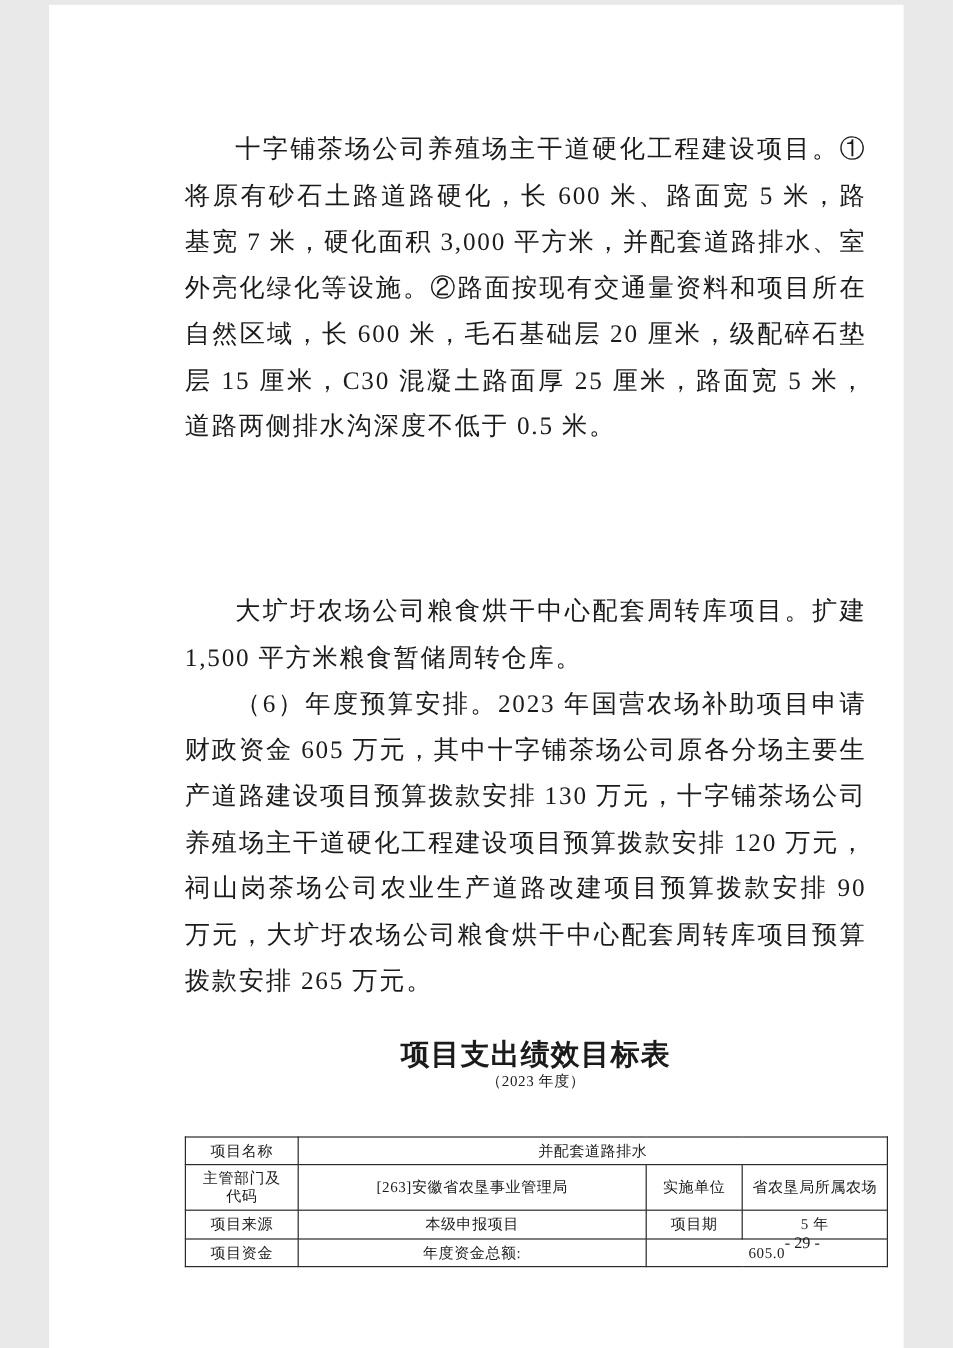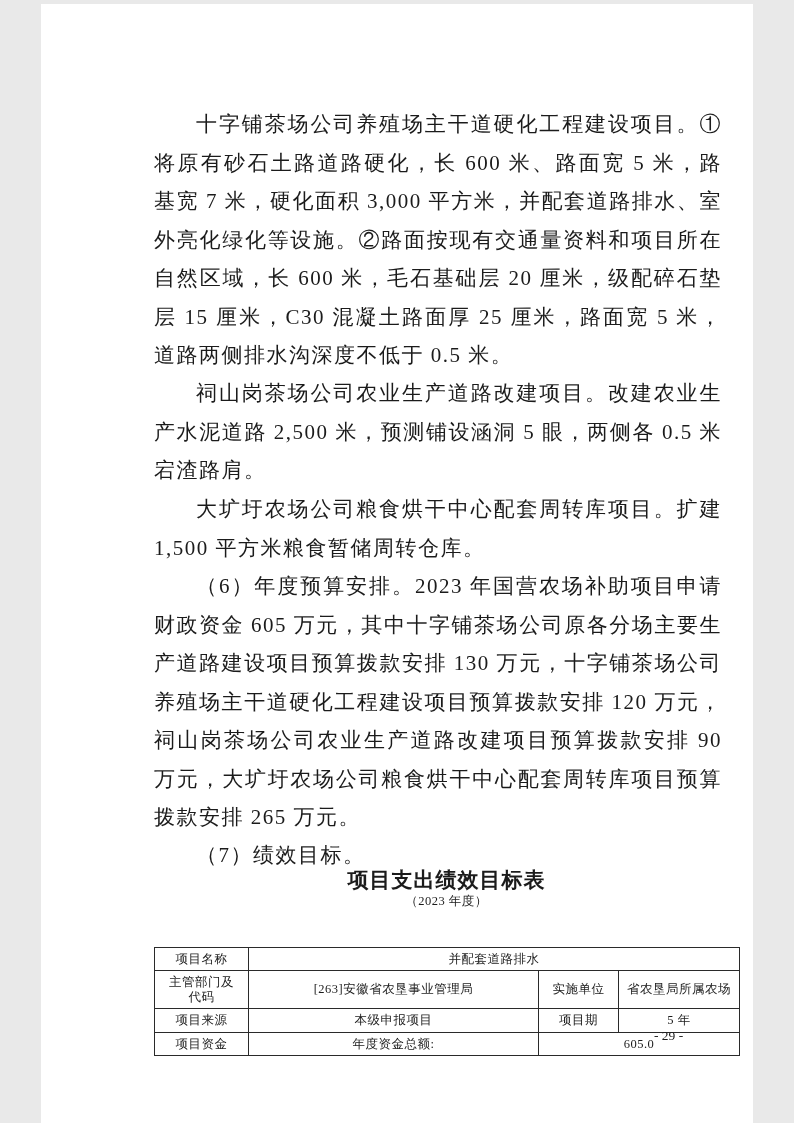--- a/index.html
+++ b/index.html
@@ -31,21 +31,21 @@
   #p4 { top: 832px; }
 
   .tbl-title {
     position: absolute;
     top: 864px;
     left: 113px;
     width: 585px;
     text-align: center;
     font-family: "Liberation Sans", "DejaVu Sans", sans-serif;
     font-weight: bold;
-    font-size: 21px;
+    font-size: 24px;
     line-height: 23px;
     letter-spacing: 1px;
   }
   .tbl-subtitle {
     position: absolute;
     top: 889px;
     left: 113px;
     width: 585px;
     text-align: center;
     font-size: 12.5px;
@@ -91,24 +91,22 @@
     font-size: 13.5px;
     line-height: 18px;
   }
 </style>
 </head>
 <body>
 
 <div class="page">
 
   <p class="para" id="p0">十字铺茶场公司养殖场主干道硬化工程建设项目。①将原有砂石土路道路硬化，长 600 米、路面宽 5 米，路基宽 7 米，硬化面积 3,000 平方米，并配套道路排水、室外亮化绿化等设施。②路面按现有交通量资料和项目所在自然区域，长 600 米，毛石基础层 20 厘米，级配碎石垫层 15 厘米，C30 混凝土路面厚 25 厘米，路面宽 5 米，道路两侧排水沟深度不低于 0.5 米。</p>
-  <p class="para" id="p1">祠山岗茶场公司农业生产道路改建项目。改建农业生产水泥道路 2,500 米，预测铺设涵洞 5 眼，两侧各 0.5 米宕渣路肩。</p>
   <p class="para" id="p2">大圹圩农场公司粮食烘干中心配套周转库项目。扩建 1,500 平方米粮食暂储周转仓库。</p>
   <p class="para" id="p3">（6）年度预算安排。2023 年国营农场补助项目申请财政资金 605 万元，其中十字铺茶场公司原各分场主要生产道路建设项目预算拨款安排 130 万元，十字铺茶场公司养殖场主干道硬化工程建设项目预算拨款安排 120 万元，祠山岗茶场公司农业生产道路改建项目预算拨款安排 90 万元，大圹圩农场公司粮食烘干中心配套周转库项目预算拨款安排 265 万元。</p>
-  <p class="para" id="p4">（7）绩效目标。</p>
 
   <div class="tbl-title">项目支出绩效目标表</div>
   <div class="tbl-subtitle">（2023 年度）</div>
 
   <table class="perf">
     <colgroup>
       <col class="c1">
         <col class="c2">
         <col class="c3">
         <col class="c4">

